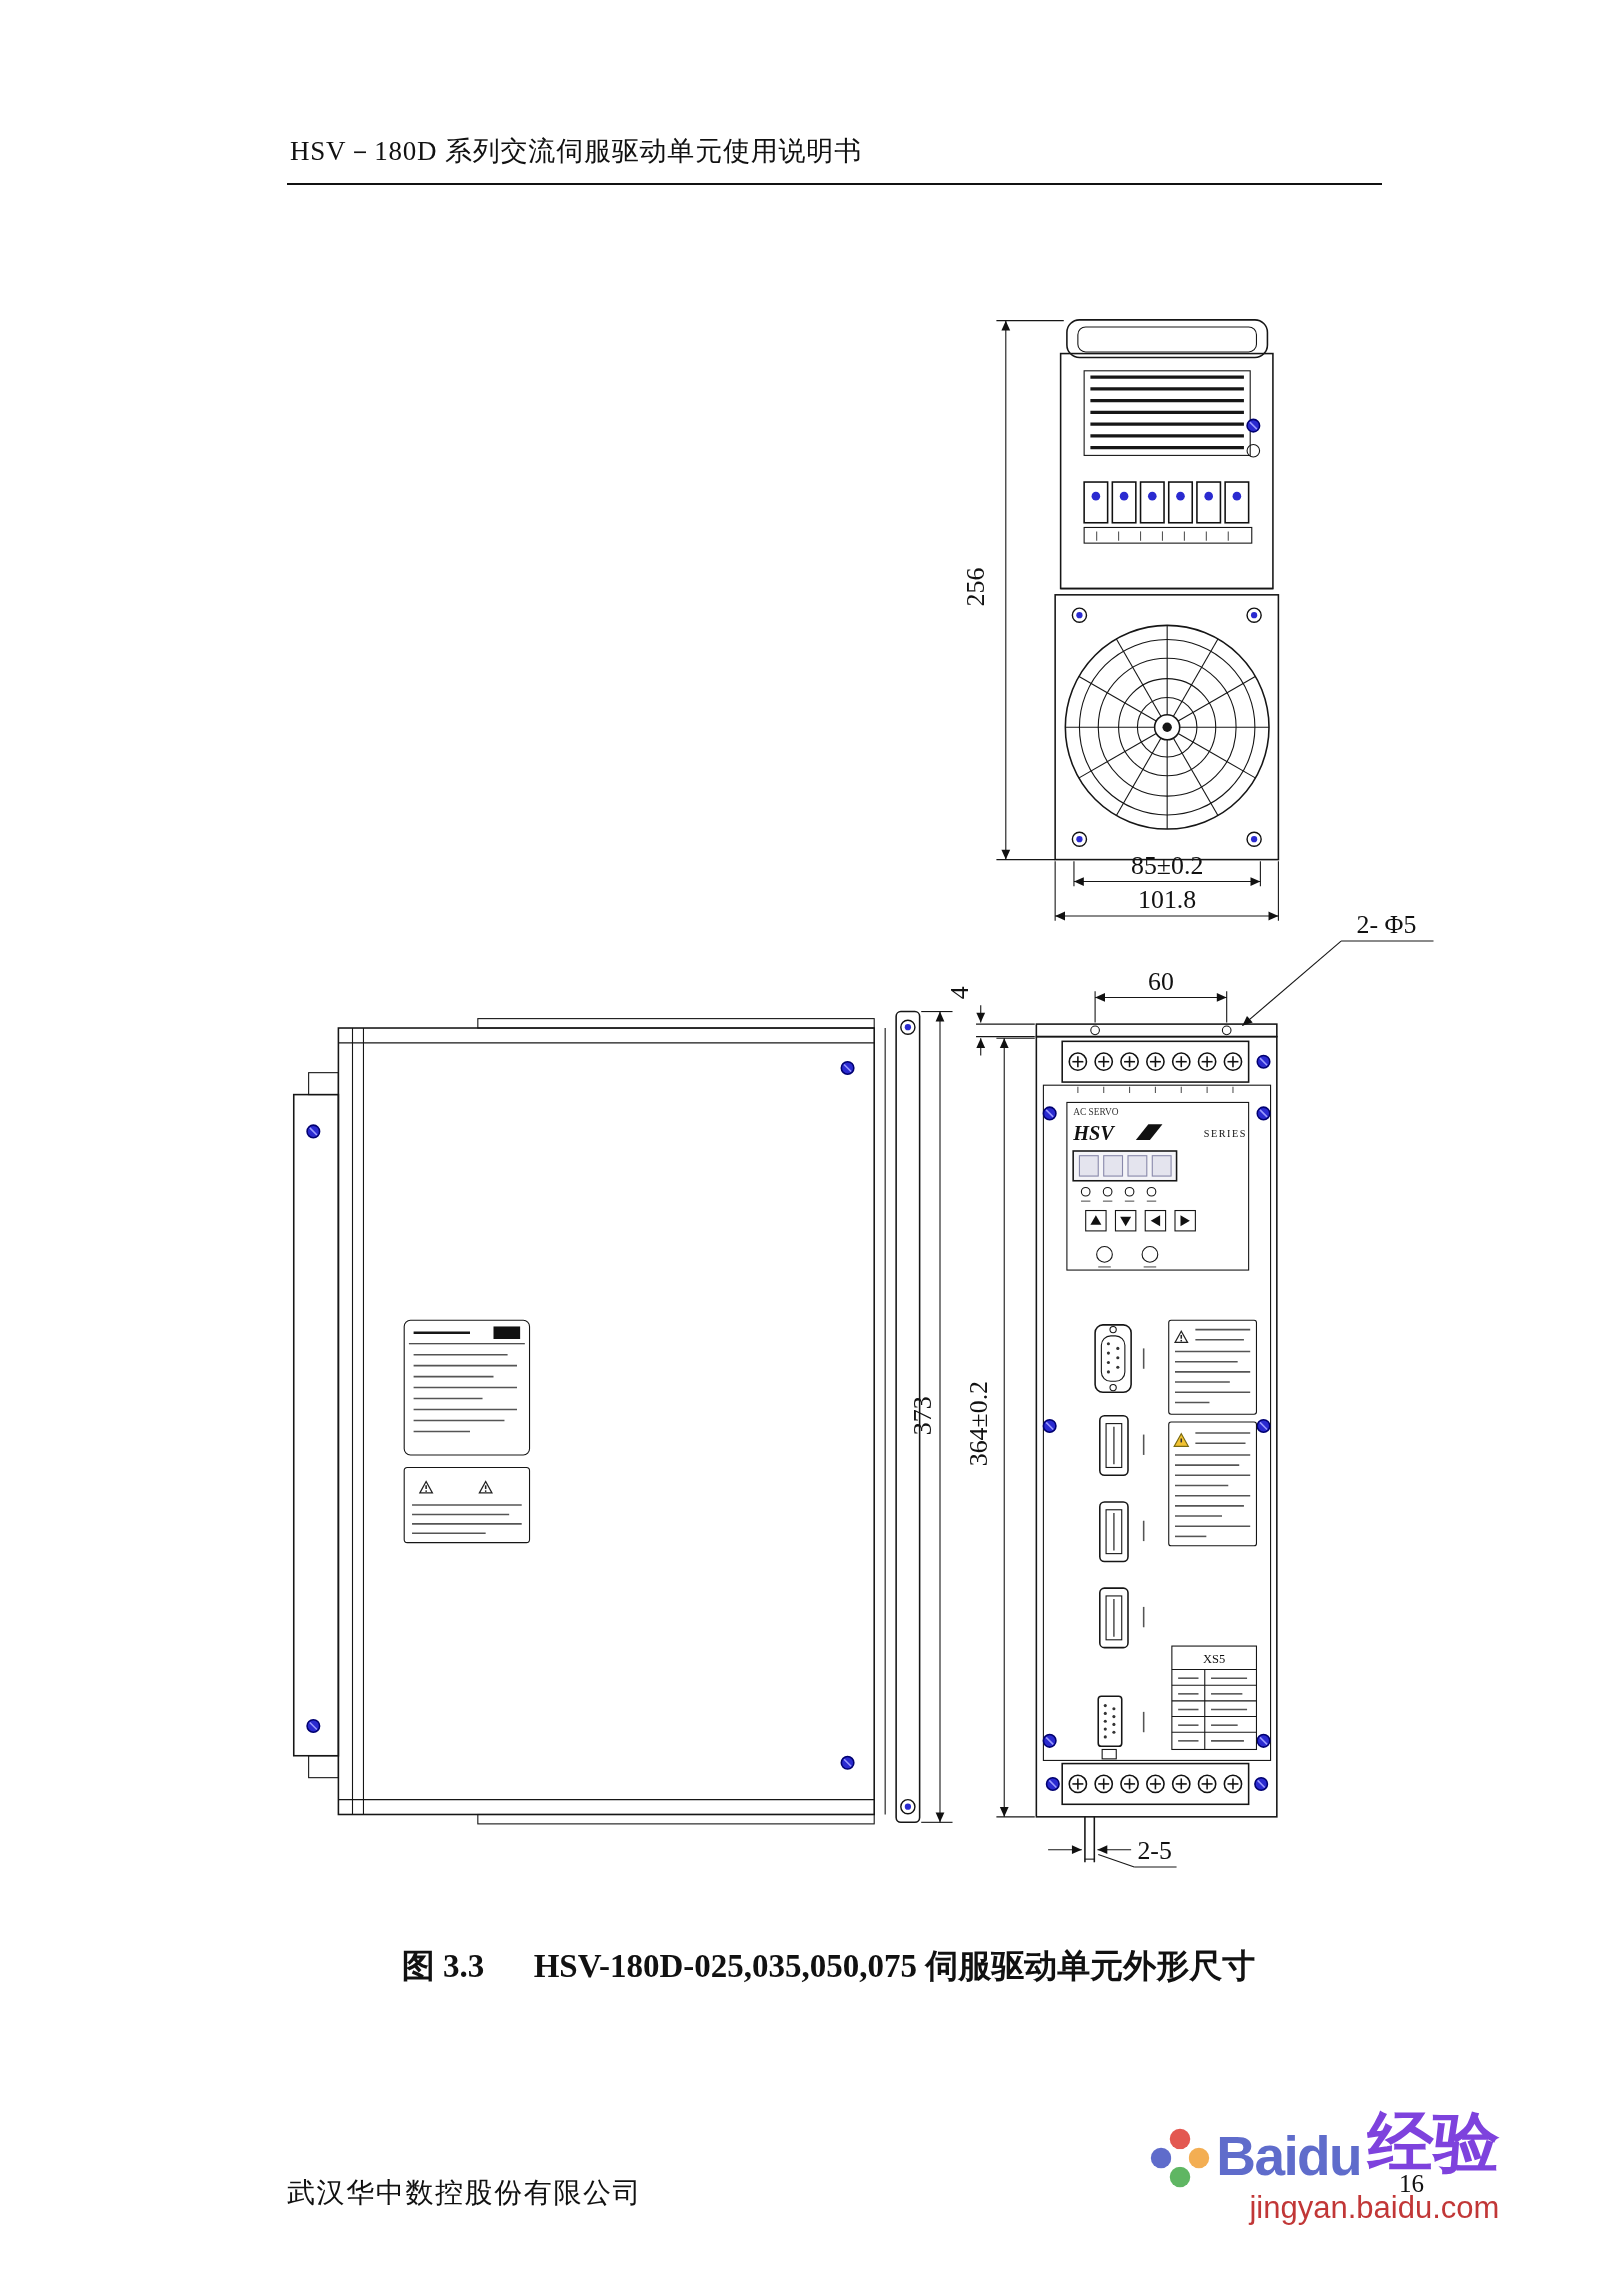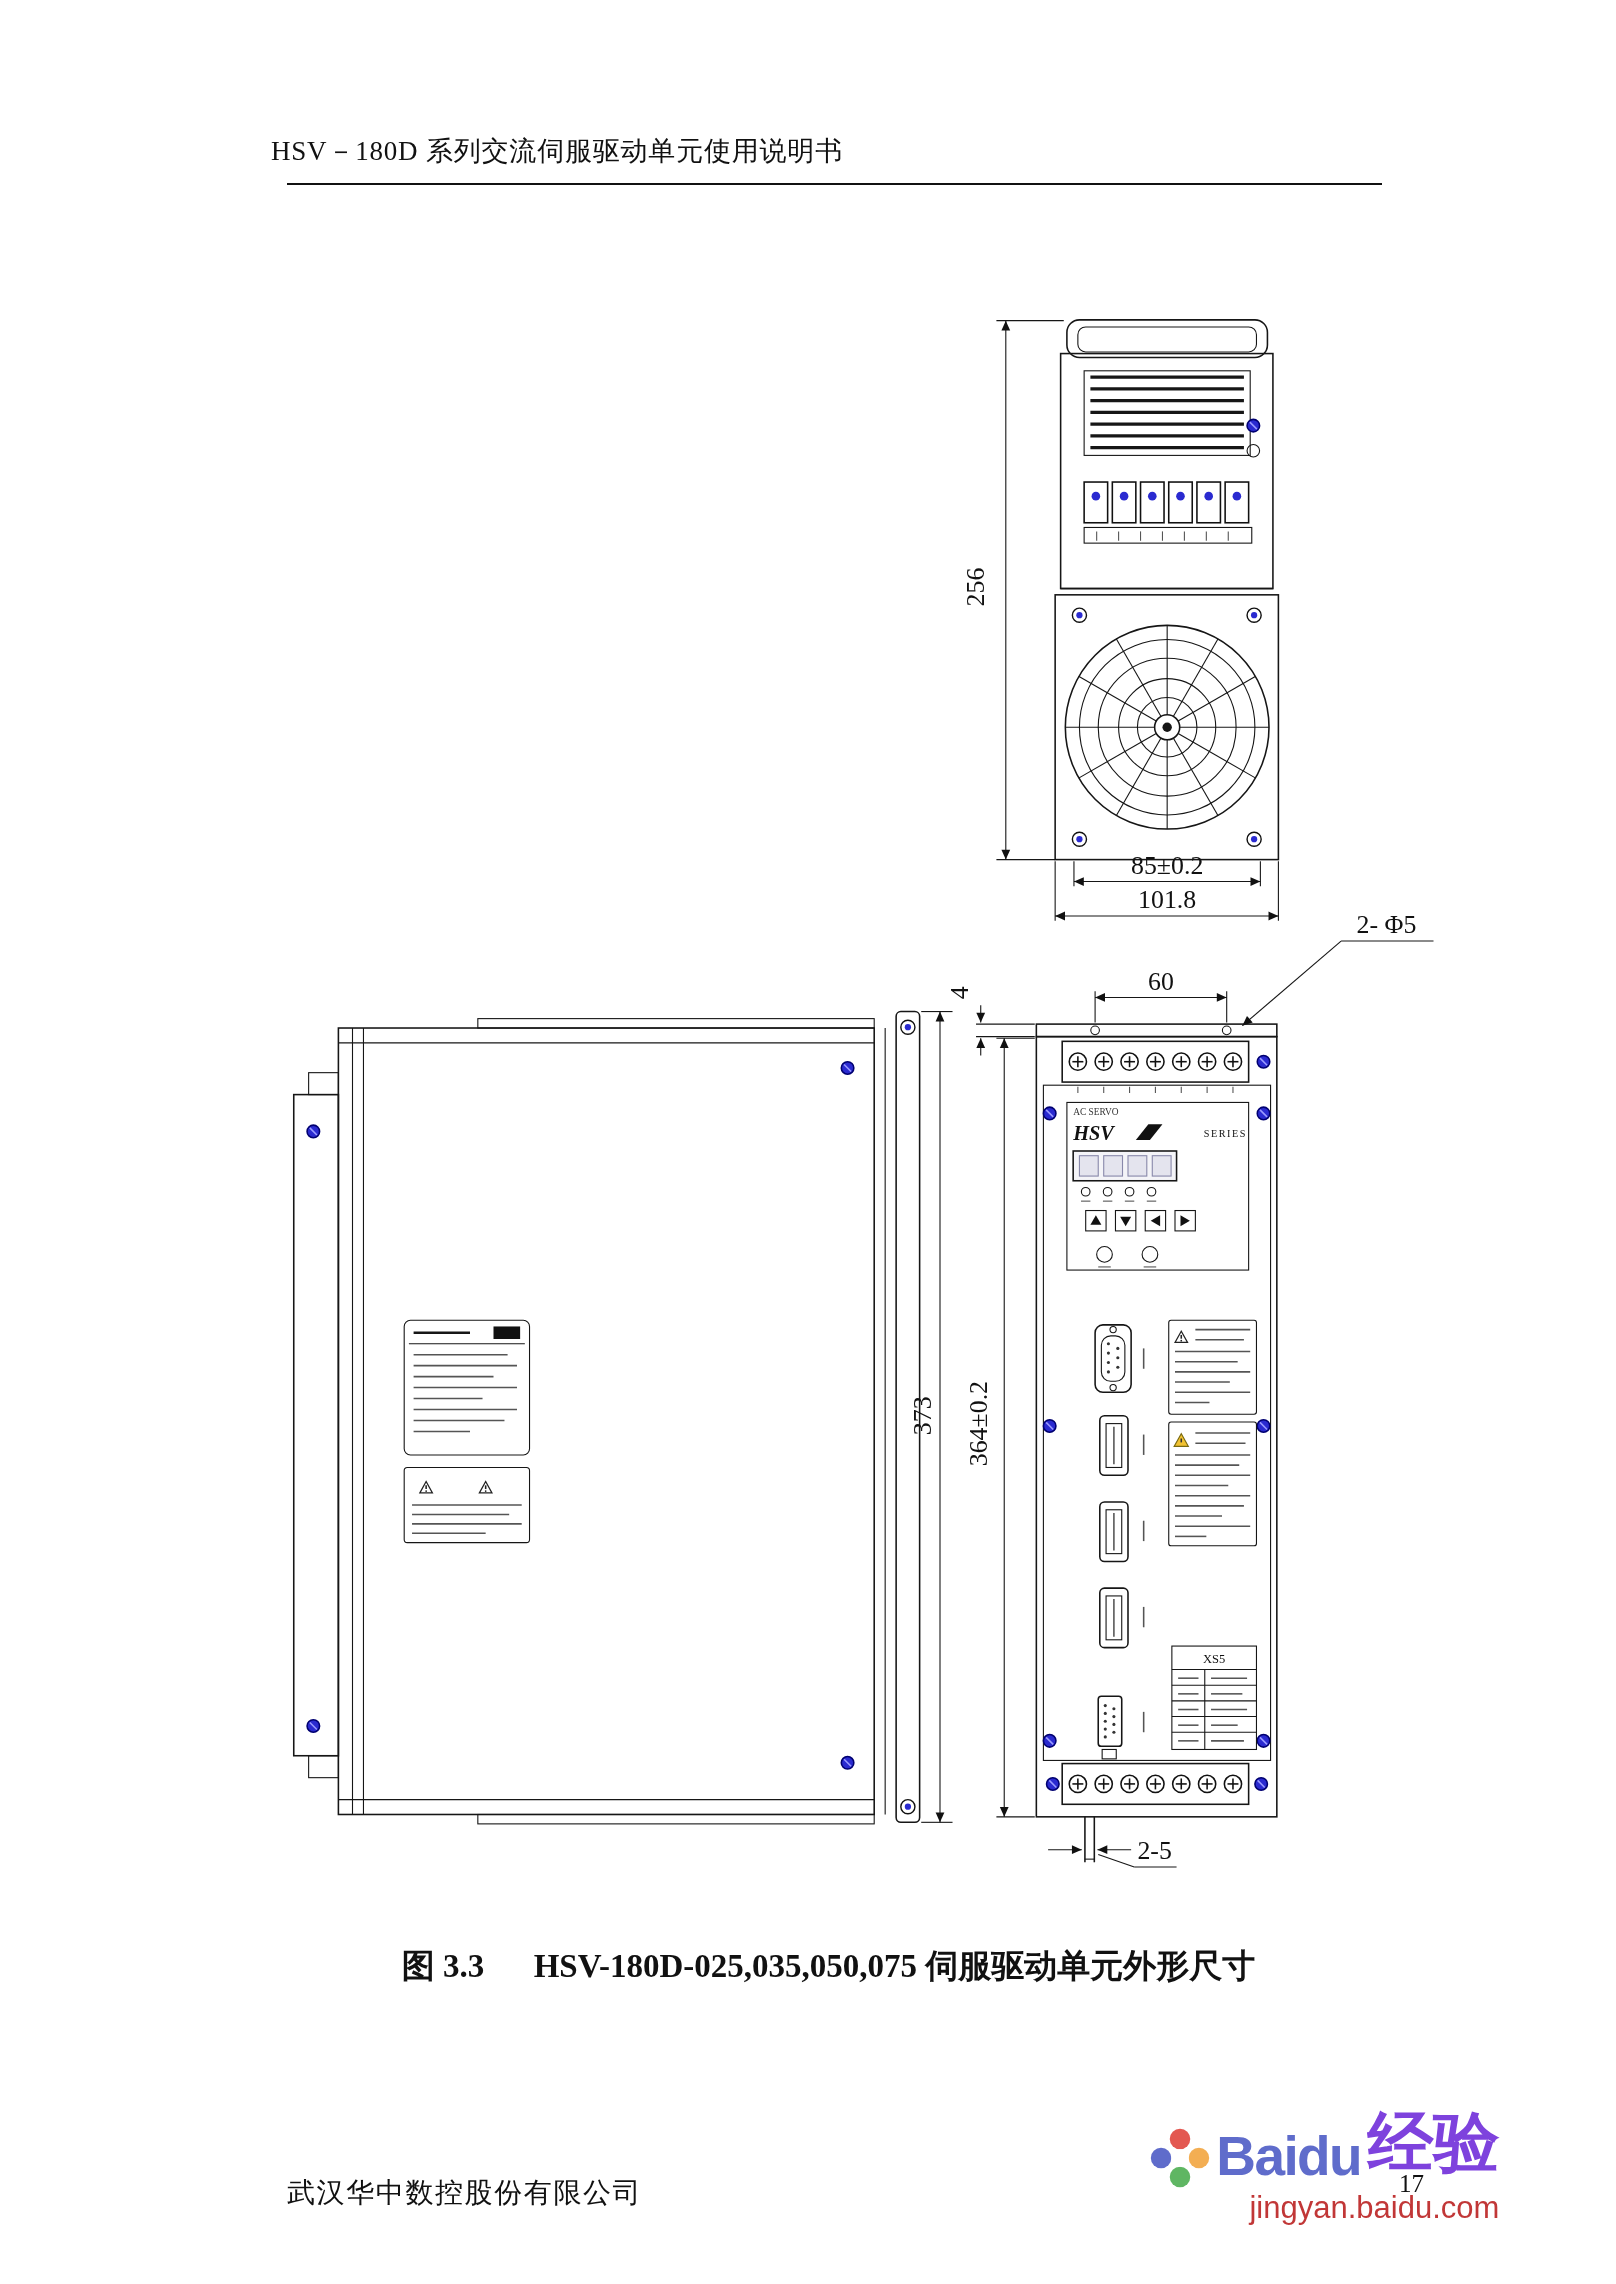--- a/index.html
+++ b/index.html
@@ -1,21 +1,21 @@
 <!DOCTYPE html>
 <html style="font-size:12.5px"><head>
 <meta charset="utf-8">
 <style>
   * { margin:0; padding:0; box-sizing:border-box; }
   html,body { background:#ffffff; }
   .page {
     position:relative; width:1617px; height:2284px; background:#fff;
     font-family:"Liberation Serif", serif; color:#111; overflow:hidden;
   }
-  .header-title { position:absolute; left:271px; top:133px; font-size:27px; letter-spacing:0.8px; white-space:pre; }
+  .header-title { position:absolute; left:290px; top:133px; font-size:27px; letter-spacing:0.8px; white-space:pre; }
   .header-rule  { position:absolute; left:287px; top:183px; width:1095px; height:2.3px; background:#111; }
 
   svg.drawing { position:absolute; left:235px; top:258px; }
   svg text { stroke:none; fill:#111; font-family:"Liberation Serif", serif; }
   .dim  { font-size:33px; }
   .tiny { font-size:12px; fill:#333; }
   .thin  { stroke-width:1.4; }
   .dimln { stroke-width:1.4; }
   .gray  { stroke:#555; }
   .lbl   { stroke:#555; stroke-width:2; }
@@ -455,21 +455,21 @@
       <line x1="900" y1="962" x2="900" y2="1997" class="dimln" marker-start="url(#arr)" marker-end="url(#arr)"></line>
       <text x="888" y="1478" class="dim" text-anchor="middle" transform="rotate(-90 888 1478)">373</text>
     </g>
   </svg>
 
   <div class="caption">
     <div class="caption-line1">图 3.3      HSV-180D-025,035,050,075 伺服驱动单元外形尺寸</div>
   </div>
 
   <div class="footer-company">武汉华中数控股份有限公司</div>
-  <div class="footer-page">17</div>
+  <div class="footer-page">16</div>
 
   <div class="watermark">
     <div class="wm-row">
       <svg width="60" height="60" viewBox="0 0 76 76">
         <circle cx="38" cy="14" r="13" fill="#e0413a"></circle>
         <circle cx="62" cy="38" r="13" fill="#f2a33c"></circle>
         <circle cx="38" cy="62" r="13" fill="#49ad4e"></circle>
         <circle cx="14" cy="38" r="13" fill="#4a58c4"></circle>
         <circle cx="38" cy="38" r="11" fill="#ffffff"></circle>
       </svg>

